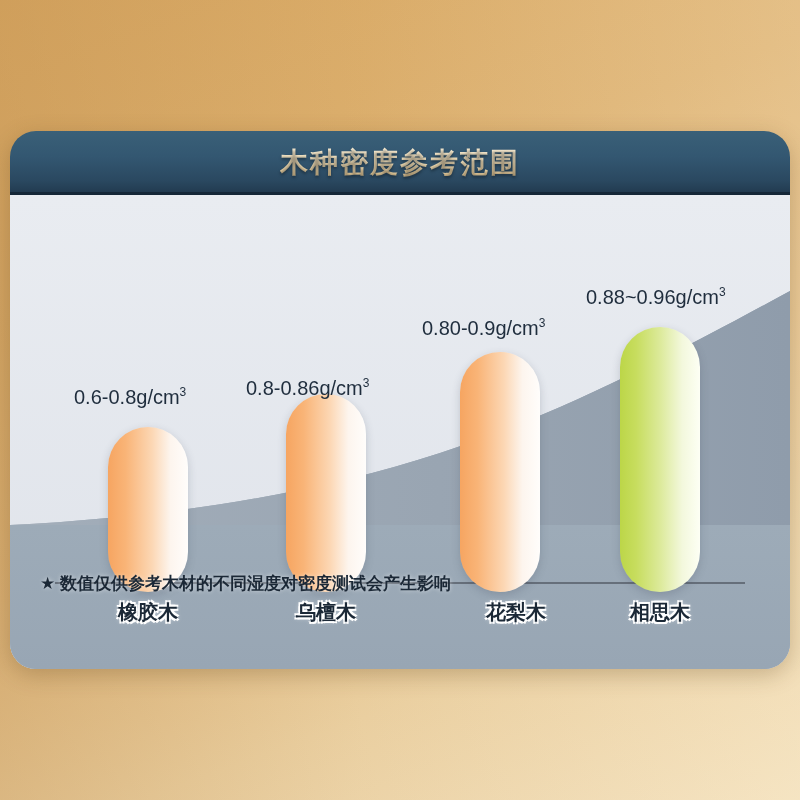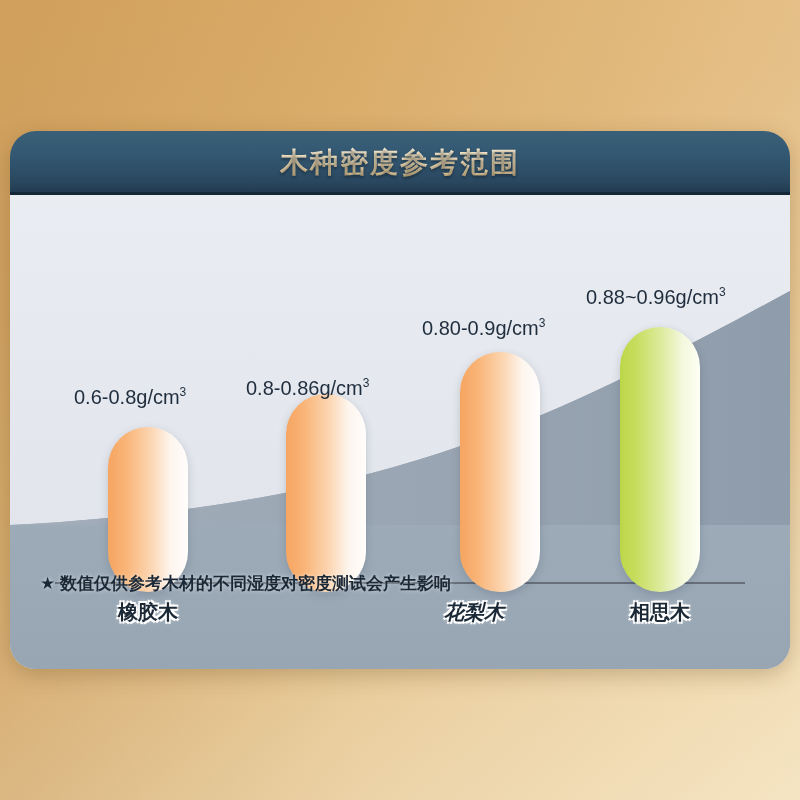--- a/index.html
+++ b/index.html
@@ -131,24 +131,25 @@
     <div class="plot">
 
       <div class="baseline"></div>
 
       <div class="bar orange" style="left:98px;top:232px;height:165px;"></div>
       <div class="val" style="left:64px;top:190px;"><span>0.6-0.8g/cm</span><sup>3</sup></div>
       <div class="cat" style="left:98px;top:404px;width:80px;">橡胶木</div>
 
       <div class="bar orange" style="left:276px;top:199px;height:198px;"></div>
       <div class="val" style="left:236px;top:144px;margin-top:37px;"><span>0.8-0.86g/cm</span><sup>3</sup></div>
+      <div class="cat" style="left:276px;top:404px;width:80px;">乌檀木</div>
 
       <div class="bar orange" style="left:450px;top:157px;height:240px;"></div>
       <div class="val" style="left:412px;top:121px;"><span>0.80-0.9g/cm</span><sup>3</sup></div>
-      <div class="cat" style="left:424px;top:404px;width:80px;font-style:italic;">花梨木</div>
+      <div class="cat" style="left:466px;top:404px;width:80px;">花梨木</div>
 
       <div class="bar green" style="left:610px;top:132px;height:265px;"></div>
       <div class="val" style="left:576px;top:90px;"><span>0.88~0.96g/cm</span><sup>3</sup></div>
       <div class="cat" style="left:610px;top:404px;width:80px;text-align:center;">相思木</div>
 
     </div>
 
     <div class="footnote">★ 数值仅供参考木材的不同湿度对密度测试会产生影响</div>
 
   </div>

